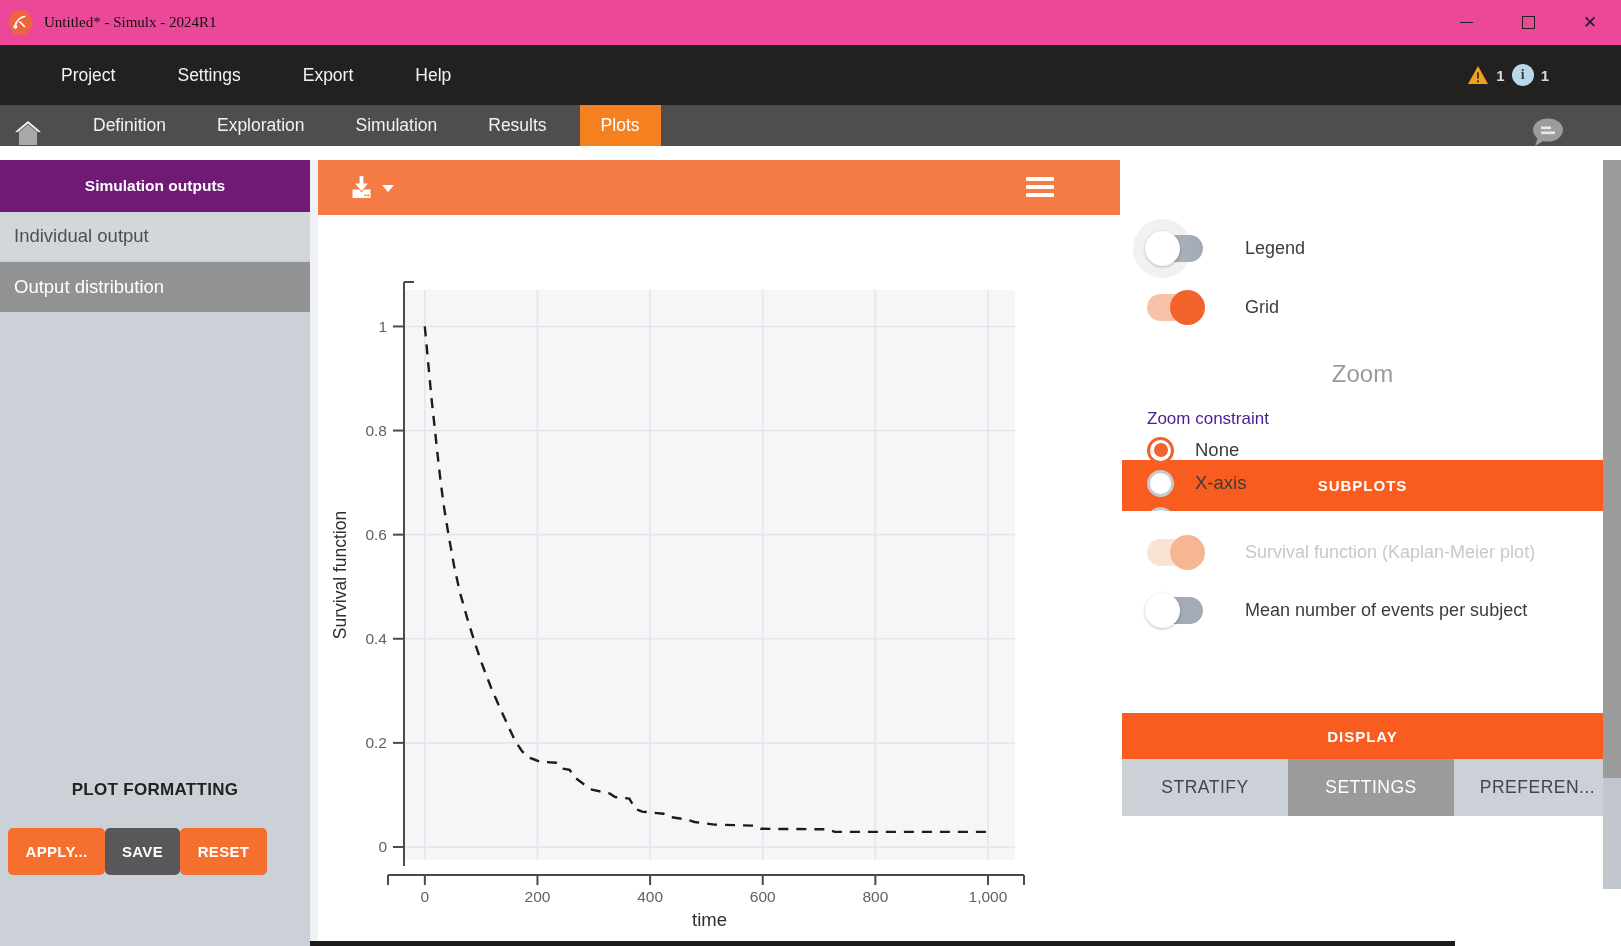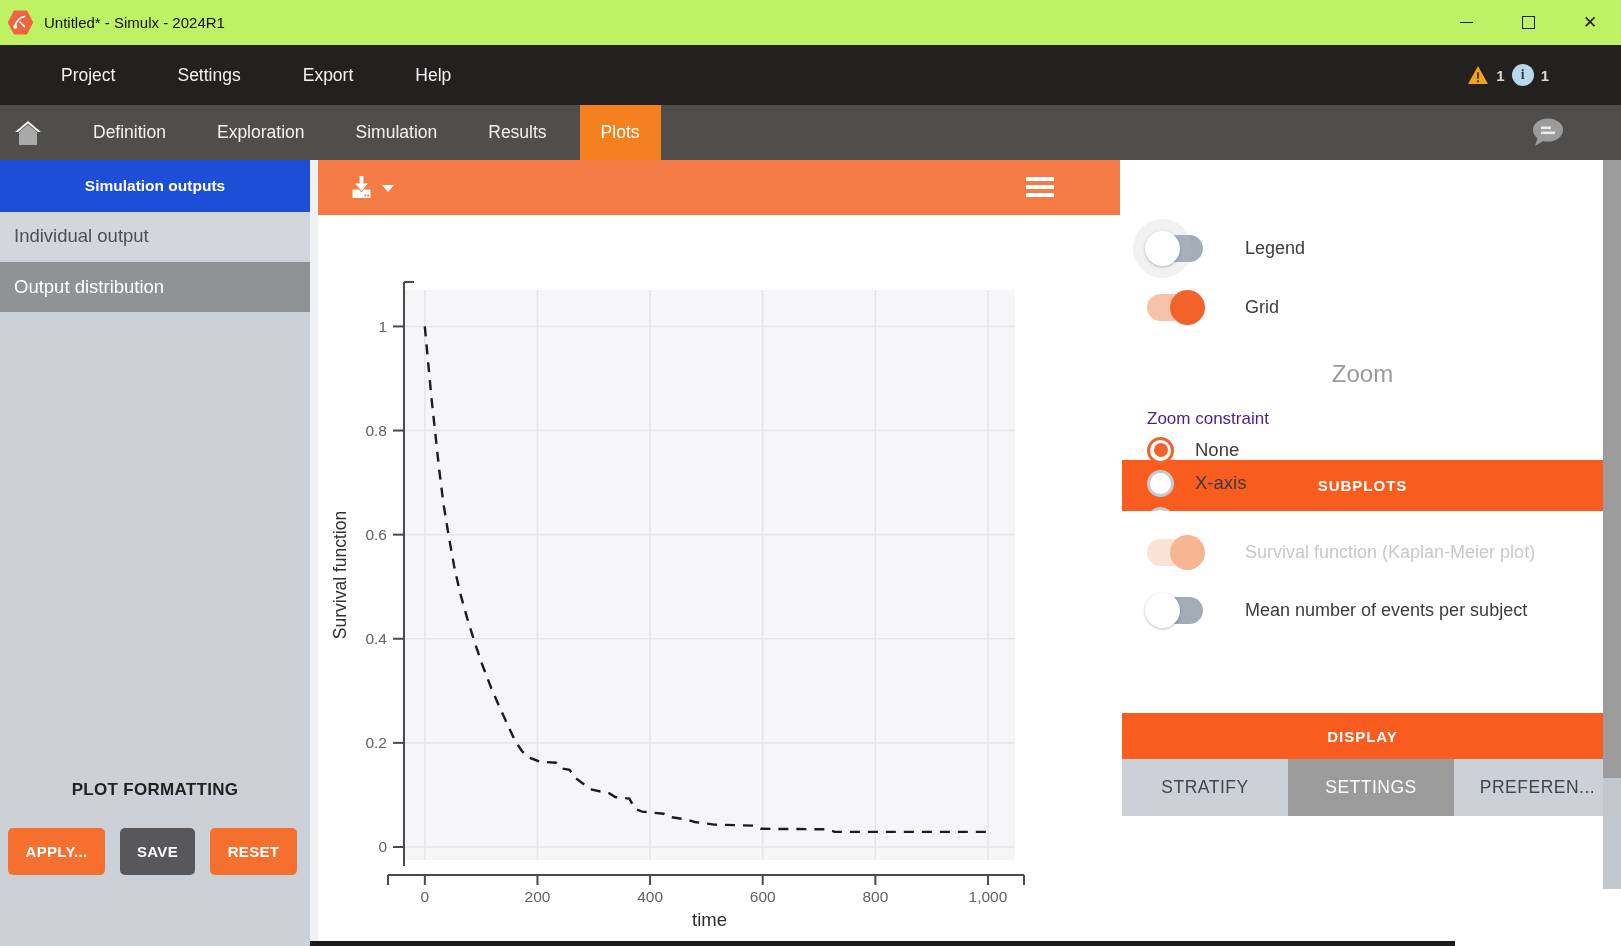--- a/index.html
+++ b/index.html
@@ -1,58 +1,58 @@
 <!DOCTYPE html>
 <html><head>
 <meta charset="utf-8">
 <style>
   * { margin:0; padding:0; box-sizing:border-box; }
   html,body { width:1621px; height:946px; overflow:hidden; }
   body { font-family:"Liberation Sans","DejaVu Sans",sans-serif; background:#fff; position:relative; }
   .app { position:absolute; inset:0; }
 
   
-  .titlebar { position:absolute; left:0; top:0; width:1621px; height:45px; background:#bef264; display:flex; align-items:center; }
+  .titlebar { position:absolute; left:0; top:0; width:1621px; height:45px; background:#ec4899; display:flex; align-items:center;font-family:Liberation Serif, serif; }
   .logo { width:27px; height:27px; margin-left:7px; }
   .title-text { margin-left:10px; font-size:15px; color:#111; }
   .win-controls { position:absolute; right:0; top:0; height:45px; display:flex; }
   .win-btn { width:62px; height:45px; display:flex; align-items:center; justify-content:center; color:#222; }
   .glyph-min { width:13px; height:0; border-top:1.6px solid #222; display:block; }
   .glyph-max { width:13px; height:13px; border:1.6px solid #222; display:block; }
   .glyph-close { font-size:17px; line-height:1; color:#222; }
 
   
   .menubar { position:absolute; left:0; top:45px; width:1621px; height:60px; background:#232120; display:flex; align-items:center;padding-left:40px; }
   .menu-item { color:#f3f3f3; font-size:17.5px; margin-left:62px; cursor:default; }
   .menu-item:first-of-type { margin-left:21px; }
   .menu-badges { position:absolute; right:72px; top:0; height:60px; display:flex; align-items:center; gap:7px; }
   .badge-count { color:#d8d8d8; font-size:15px; font-weight:bold; }
   .warn-tri { width:22px; height:20px; }
   .info-circ { width:22px; height:22px; border-radius:50%; background:#b9d8e8; color:#3c3f42; font-weight:bold; font-size:14px; display:flex; align-items:center; justify-content:center; font-family:"Liberation Serif",serif; }
 
   
-  .tabbar { position:absolute; left:0; top:105px; width:1621px; height:55px; background:#504e4c; display:flex; align-items:stretch; }
+  .tabbar { position:absolute; left:0; top:105px; width:1621px; height:41px; background:#504e4c; display:flex; align-items:stretch; }
   .home-wrap { width:30px; height:55px; margin-left:13px; display:flex; align-items:center; justify-content:center; }
   .tab { color:#f2f2f2; font-size:17.5px; display:flex; align-items:center; padding:0 21px; margin-left:9px; }
   .tab.first { margin-left:29px; }
   .tab.active { background:#f5801f; color:#fff; margin-left:12px; }
   .bubble-wrap { position:absolute; right:56px; top:0; height:55px; display:flex; align-items:center; }
 
   
   .main { position:absolute; left:0; top:160px; width:1621px; height:786px; background:#fff; }
 
   
   .sidebar { position:absolute; left:0; top:0; width:310px; height:786px; background:#ccd1d8; }
   .side-gutter { position:absolute; left:310px; top:0; width:8px; height:786px; background:#f0f1f4; }
-  .sb-header { height:52px; background:#1d4ed8; color:#fff; font-weight:bold; font-size:15.5px; display:flex; align-items:center; justify-content:center; }
+  .sb-header { height:52px; background:#701a75; color:#fff; font-weight:bold; font-size:15.5px; display:flex; align-items:center; justify-content:center; }
   .sb-row { height:48px; display:flex; align-items:center; padding-left:14px; font-size:18.5px; }
   .sb-row.normal { background:#d3d7db; color:#4c5054; margin-top:0; }
   .sb-row.selected { background:#909294; color:#fff; height:50px; margin-top:2px; }
   .plot-fmt-title { position:absolute; left:0; top:620px; width:310px; text-align:center; font-weight:bold; font-size:17px; color:#222; letter-spacing:0.3px; }
-  .fmt-buttons { position:absolute; left:8px; top:668px; display:flex; gap:15px; }
+  .fmt-buttons { position:absolute; left:8px; top:668px; display:flex; }
   .fmt-btn { height:47px; border:none; border-radius:5px; color:#fff; font-weight:bold; font-size:15px; font-family:inherit; letter-spacing:0.3px; }
   .fmt-btn.orange { background:#f5702e; }
   .fmt-btn.gray { background:#58585a; }
   .btn-apply { width:97px; }
   .btn-save { width:75px; }
   .btn-reset { width:87px; }
 
   
   .plot-panel { position:absolute; left:318px; top:0; width:802px; height:786px; background:#fff; }
   .plot-toolbar { position:absolute; left:0; top:0; width:802px; height:55px; background:#f57b45; }

